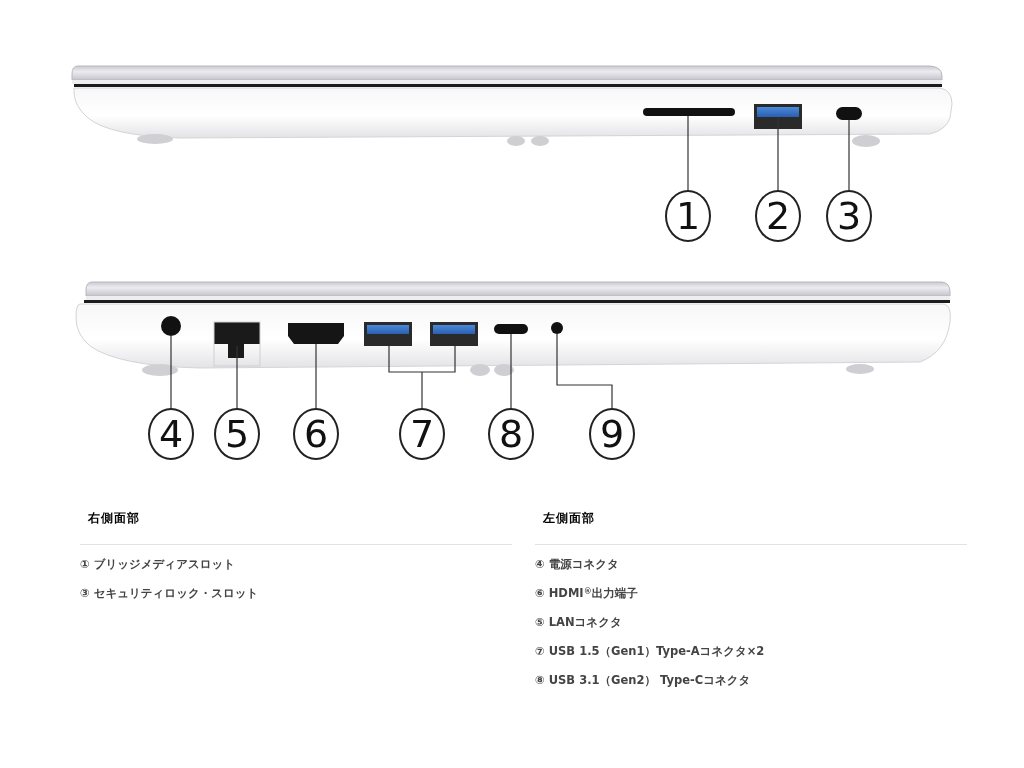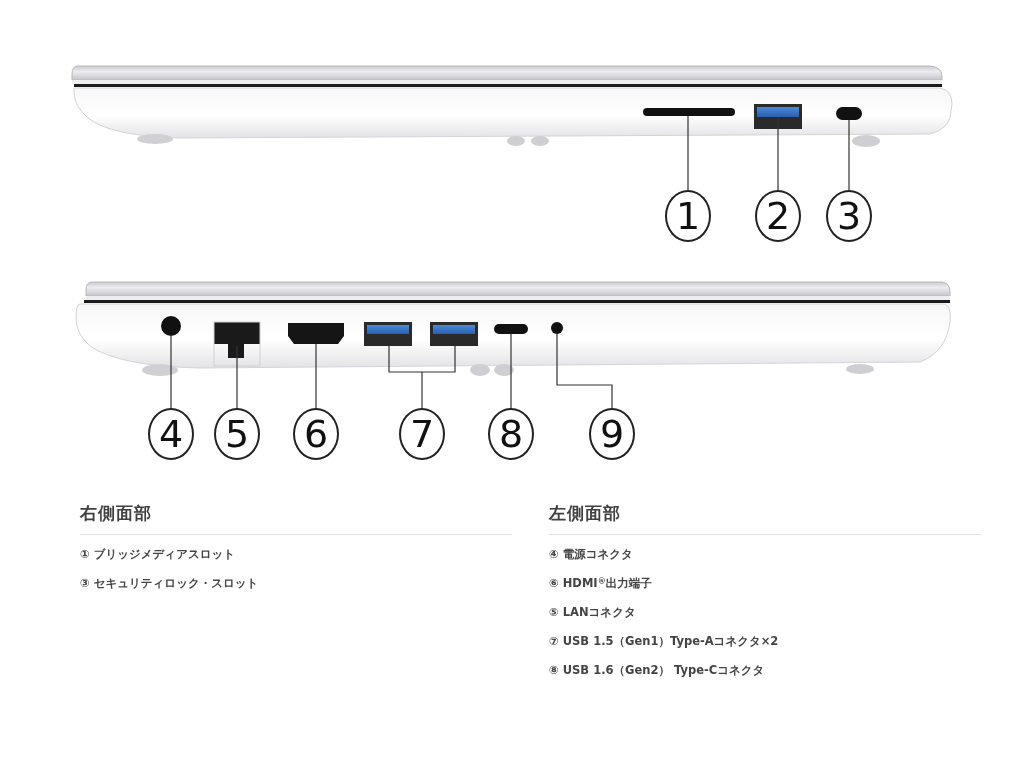--- a/index.html
+++ b/index.html
@@ -6,21 +6,21 @@
   body { width:1024px; height:768px; position:relative; overflow:hidden;
          font-family:"DejaVu Sans", "Liberation Sans", sans-serif; color:#333; }
   .figure { position:absolute; left:0; top:0; width:1024px; height:480px; }
   .figure svg { position:absolute; left:0; top:0; }
   .callout { position:absolute; width:46px; height:52px; border:2px solid #222;
              border-radius:50%; box-sizing:border-box; background:#fff;
              display:flex; align-items:center; justify-content:center;
              font-family:"DejaVu Sans", sans-serif; font-size:38px; line-height:1;
              color:#111; font-weight:normal; }
   .section { position:absolute; top:500px; width:432px; }
-  .section h2 { margin:0; font-size:17px; font-weight:bold; color:#404040;
+  .section h2 { margin:8px; font-size:12px; font-weight:bold; color:#000000;
                 padding:2px 0 0 0; height:26px; letter-spacing:1px; }
   .section .rule { height:1px; background:#e2e2e2; margin:6px 0 8px 0; }
   .section ul { list-style:none; margin:0; padding:0;font-weight:bold; }
   .section li { font-size:11.5px; color:#444; height:29px; line-height:22px; white-space:nowrap; }
   .section li .num { display:inline-block; margin-right:4px; }
   sup { font-size:8px; vertical-align:top; position:relative; top:-1px; }
 </style>
 </head>
 <body>
 
@@ -131,23 +131,23 @@
 
 <div class="section" style="left:80px;">
   <h2>右側面部</h2>
   <div class="rule"></div>
   <ul>
     <li><span class="num">①</span><span>ブリッジメディアスロット</span></li>
     <li><span class="num">③</span><span>セキュリティロック・スロット</span></li>
   </ul>
 </div>
 
-<div class="section" style="left:549px;">
+<div class="section" style="left:535px;">
   <h2>左側面部</h2>
   <div class="rule"></div>
   <ul>
     <li><span class="num">④</span><span>電源コネクタ</span></li>
     <li><span class="num">⑥</span><span>HDMI</span><sup>®</sup><span>出力端子</span></li>
     <li><span class="num">⑤</span><span>LANコネクタ</span></li>
     <li><span class="num">⑦</span><span>USB 1.5（Gen1）Type-Aコネクタ×2</span></li>
-    <li><span class="num">⑧</span><span>USB 1.6（Gen2） Type-Cコネクタ</span></li>
+    <li><span class="num">⑧</span><span>USB 3.1（Gen2） Type-Cコネクタ</span></li>
   </ul>
 </div>
 
 </body></html>

